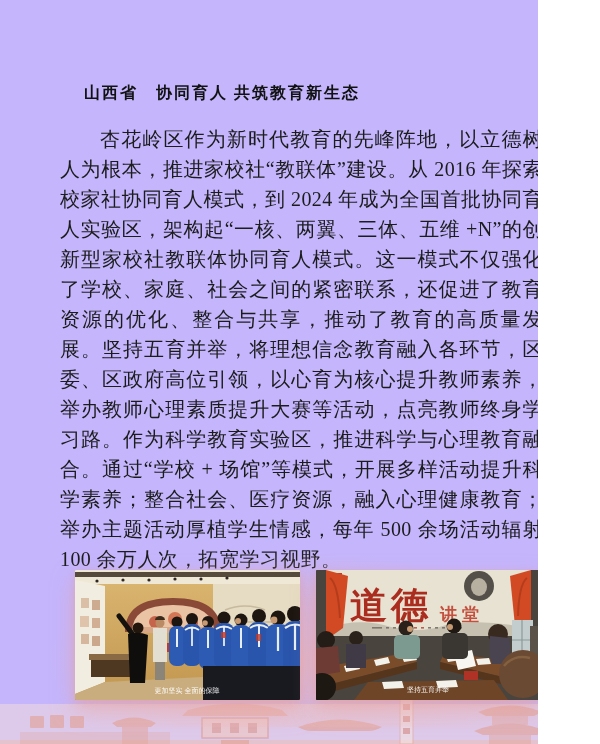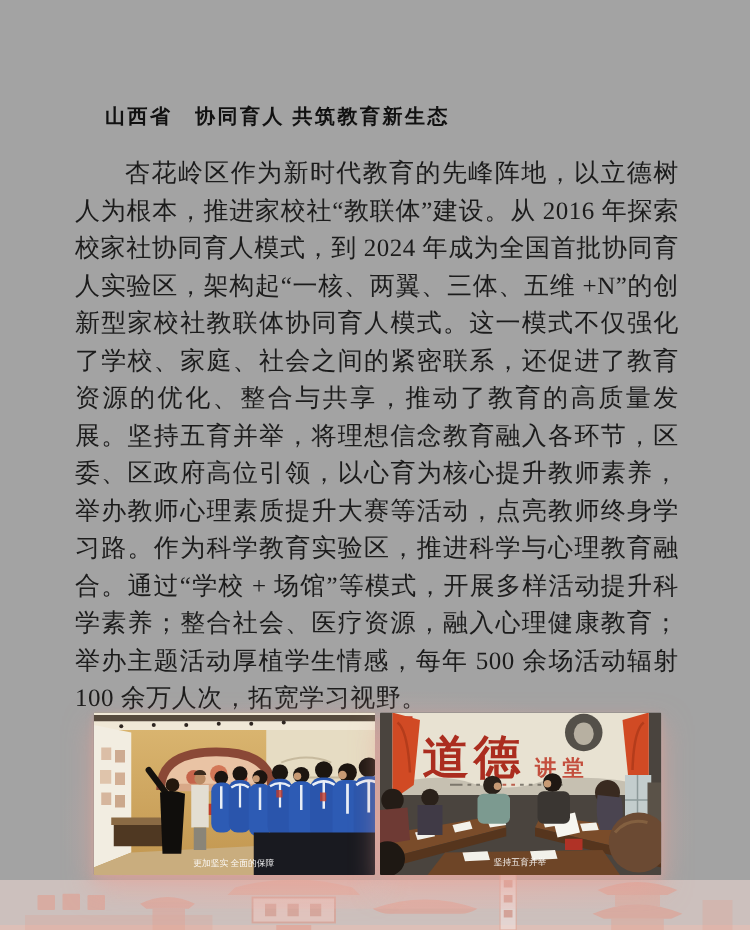--- a/index.html
+++ b/index.html
@@ -1,40 +1,40 @@
 <!DOCTYPE html>
 <html><head>
 <meta charset="utf-8">
 <style>
   html,body{margin:0;padding:0;background:#ffffff;}
   .page{
     position:relative;
-    width:600px;height:744px;
-    background:#a3a3a3;
+    width:538px;height:744px;
+    background:#c4b5fd;
     overflow:hidden;
     font-family:"Liberation Serif","DejaVu Serif",serif;
   }
   .doc-title{
     position:absolute;left:84px;top:83px;
     font-size:16px;font-weight:bold;color:#111;
     letter-spacing:2px;white-space:pre;
   }
   .doc-body{
     position:absolute;left:60px;top:124px;width:483px;
     font-size:20px;line-height:30px;color:#1c1c1c;
     text-align:justify;text-indent:2em;
     letter-spacing:0.4px;
   }
   .photos-glow{
     position:absolute;left:50px;top:552px;width:505px;height:175px;
     background:radial-gradient(ellipse at 50% 62%, rgba(240,184,174,0.55), rgba(240,184,174,0) 72%);
     z-index:0;
   }
   .photos-row{
-    position:absolute;left:75px;top:570px;display:flex;gap:4px;z-index:1;
+    position:absolute;left:75px;top:570px;display:flex;gap:16px;z-index:1;
   }
   .photo{
     width:225px;height:130px;overflow:hidden;border-radius:1px;
     box-shadow:0 10px 22px rgba(233,160,150,0.55), 0 2px 6px rgba(233,160,150,0.35);
     background:#888;
   }
   .photo svg{display:block;}
   .cap{
     font-family:"Liberation Sans","DejaVu Sans",sans-serif;
     font-size:7px;fill:#ffffff;opacity:0.92;

